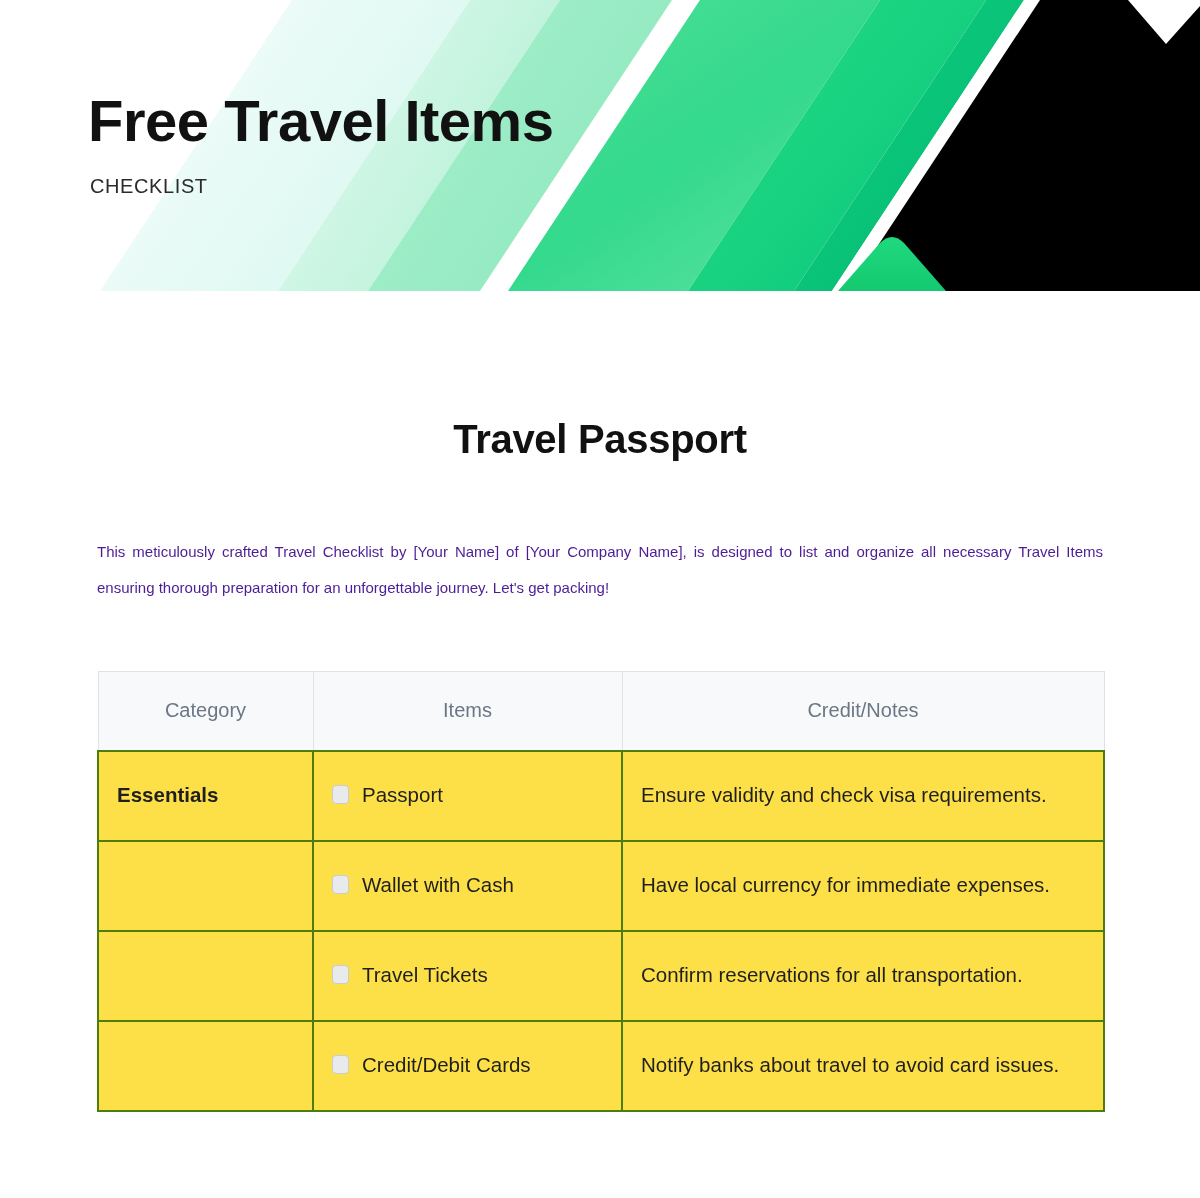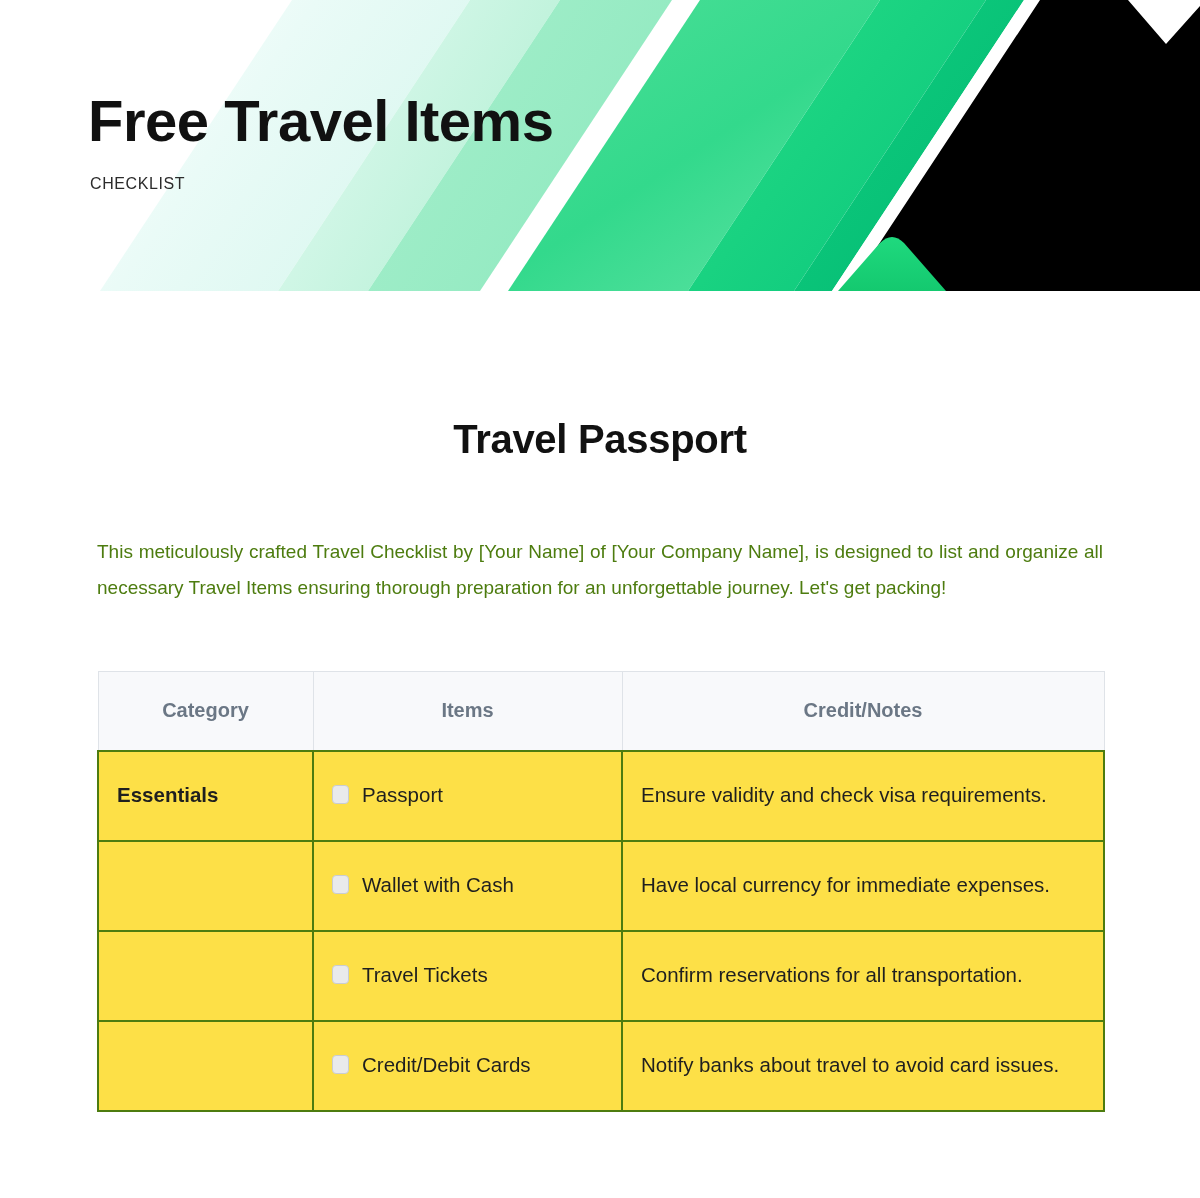--- a/index.html
+++ b/index.html
@@ -49,21 +49,21 @@
     color: #111111;
     line-height: 1;
     white-space: nowrap;
     z-index: 5;
   }
 
   .brand-subtitle {
     position: absolute;
     left: 90px;
     top: 176px;
-    font-size: 16px;
+    font-size: 20px;
     font-weight: 400;
     letter-spacing: 0.6px;
     color: #2b2b2b;
     line-height: 1;
     white-space: nowrap;
     z-index: 5;
   }
 
   
   .doc-body {
@@ -79,23 +79,23 @@
     font-weight: 700;
     color: #111111;
     letter-spacing: -0.3px;
     margin-top: 126px;
   }
 
   .intro-paragraph {
     margin: 1px auto;
     width: 1006px;
     margin-top: 72px;
-    font-size: 19px;
+    font-size: 15px;
     line-height: 36px;
-    color: #4d7c0f;
+    color: #4c1d95;
     text-align: justify;
     text-justify: inter-word;
   }
 
   
   .table-wrap {
     margin: 0 auto;
     width: 1006px;
     margin-top: 65px;
   }
@@ -108,21 +108,21 @@
 
   table.checklist col.c-cat   { width: 215px; }
   table.checklist col.c-item  { width: 309px; }
   table.checklist col.c-note  { width: 482px; }
 
   table.checklist th {
     background: #f8f9fb;
     border: 1px solid #dfe3e8;
     color: #6b7785;
     font-size: 20px;
-    font-weight: 700;
+    font-weight: 400;
     text-align: center;
     height: 79px;
     vertical-align: middle;
     padding: 0 10px;
   }
 
   table.checklist td {
     border: 2px solid #4d7c0f;
     vertical-align: top;
     padding: 22px 18px 24px 18px;

